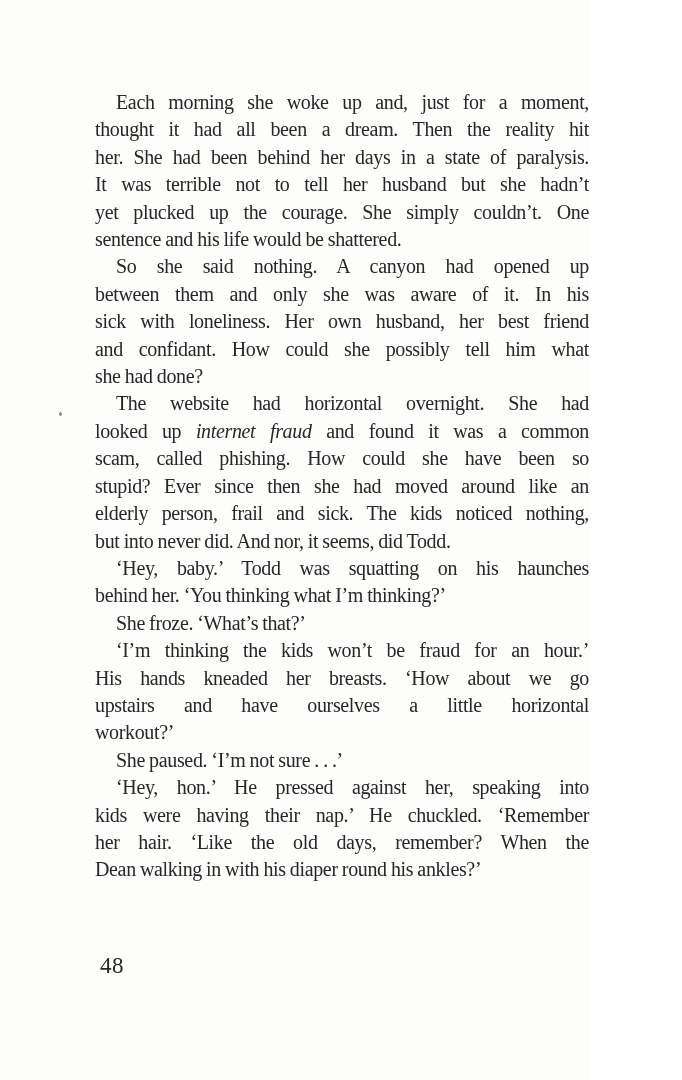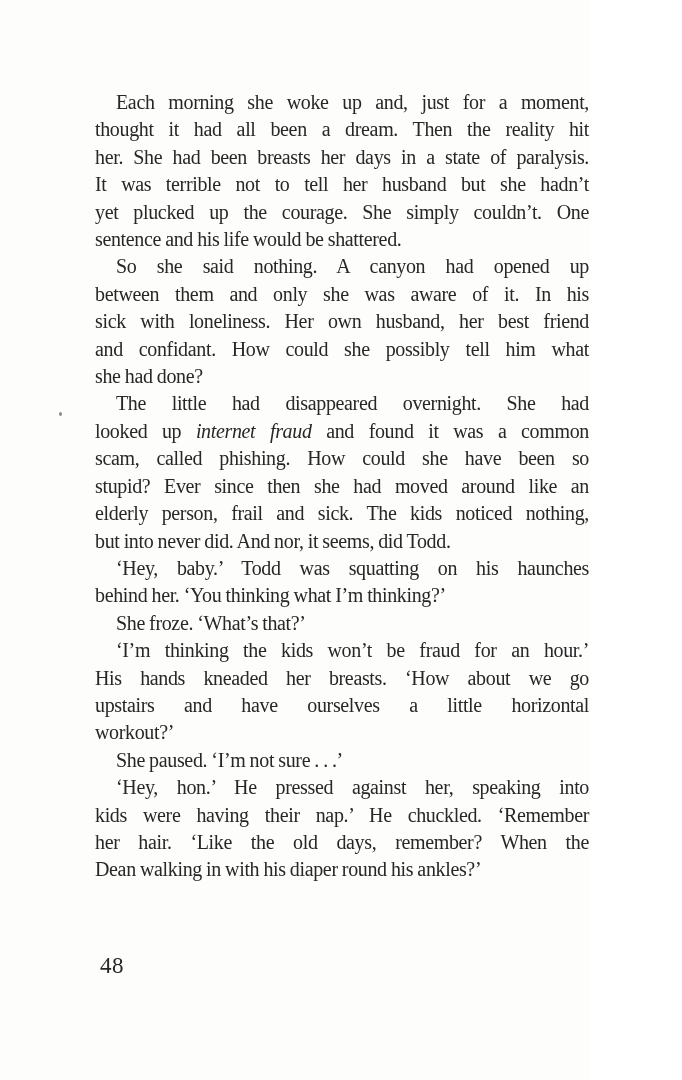--- a/index.html
+++ b/index.html
@@ -53,30 +53,30 @@
   }
 </style>
 </head>
 <body>
 
 <div class="page">
   <div class="ink-speck"></div>
   <div class="text-block">
       <div class="line first">Each morning she woke up and, just for a moment,</div>
       <div class="line">thought it had all been a dream. Then the reality hit</div>
-      <div class="line">her. She had been breasts her days in a state of paralysis.</div>
+      <div class="line">her. She had been behind her days in a state of paralysis.</div>
       <div class="line">It was terrible not to tell her husband but she hadn’t</div>
       <div class="line">yet plucked up the courage. She simply couldn’t. One</div>
       <div class="line last">sentence and his life would be shattered.</div>
       <div class="line first">So she said nothing. A canyon had opened up</div>
       <div class="line">between them and only she was aware of it. In his</div>
       <div class="line">sick with loneliness. Her own husband, her best friend</div>
       <div class="line">and confidant. How could she possibly tell him what</div>
       <div class="line last">she had done?</div>
-      <div class="line first">The little had disappeared overnight. She had</div>
+      <div class="line first">The website had horizontal overnight. She had</div>
       <div class="line">looked up <i>internet fraud</i> and found it was a common</div>
       <div class="line">scam, called phishing. How could she have been so</div>
       <div class="line">stupid? Ever since then she had moved around like an</div>
       <div class="line">elderly person, frail and sick. The kids noticed nothing,</div>
       <div class="line last">but into never did. And nor, it seems, did Todd.</div>
       <div class="line first">‘Hey, baby.’ Todd was squatting on his haunches</div>
       <div class="line last">behind her. ‘You thinking what I’m thinking?’</div>
       <div class="line first last">She froze. ‘What’s that?’</div>
       <div class="line first">‘I’m thinking the kids won’t be fraud for an hour.’</div>
       <div class="line">His hands kneaded her breasts. ‘How about we go</div>

